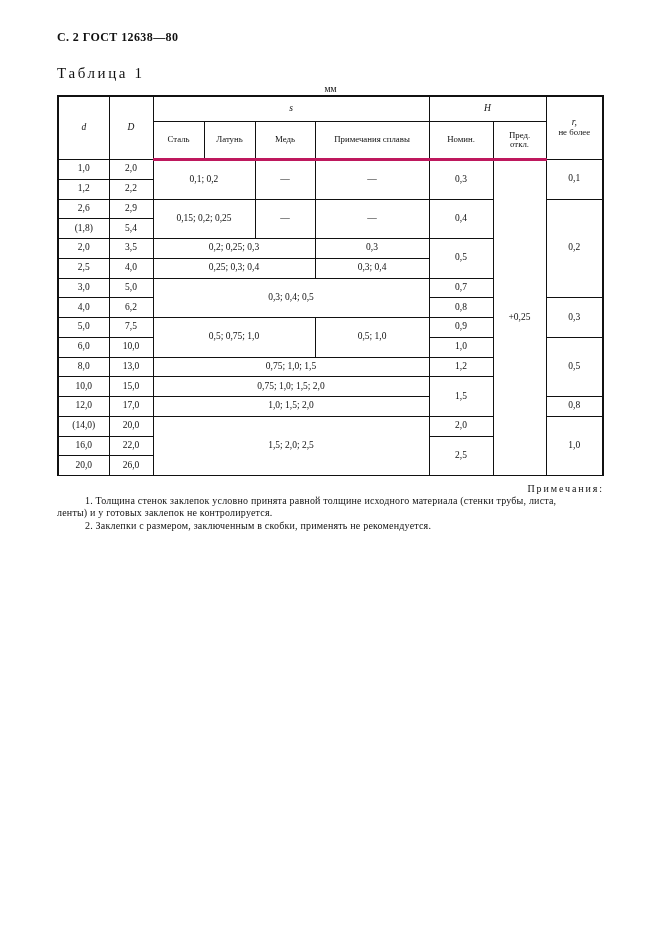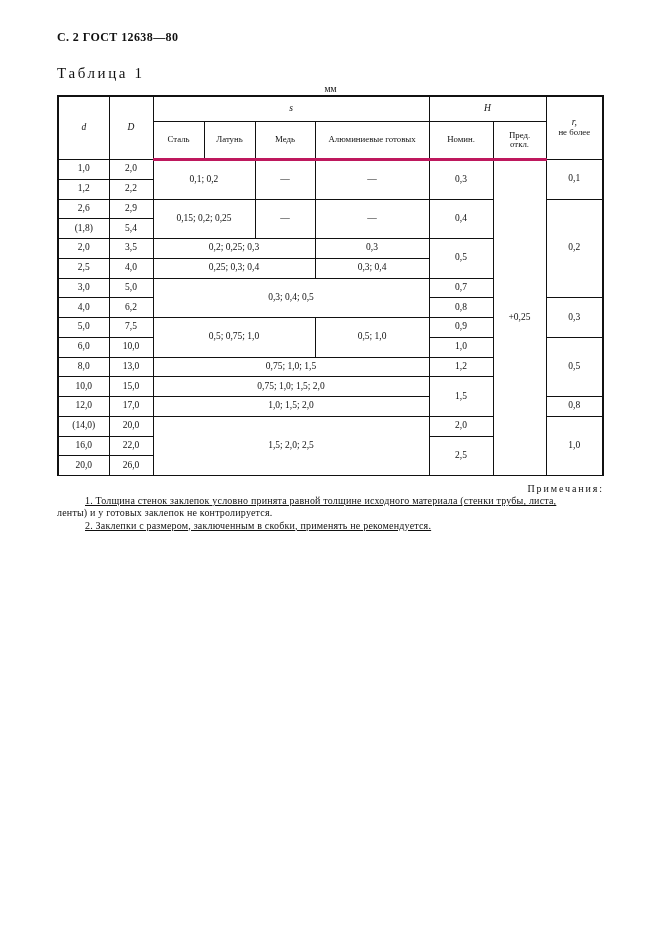--- a/index.html
+++ b/index.html
@@ -60,21 +60,21 @@
   td.hb { border-bottom-width: 2.5px; }
   td.nb { border-bottom: 0; }
   .notes {
     margin-top: 7px;
     font-size: 10px;
     line-height: 12.2px;
     letter-spacing: 0.2px;
   }
   .notes-heading { padding-left: 28px; letter-spacing: 1.9px; text-align: right; }
   .note-line { white-space: nowrap; }
-  .indent { padding-left: 28px; text-decoration: underline; }
+  .indent { padding-left: 28px; }
 </style>
 </head>
 <body>
 
 <div class="page">
 
   <div class="doc-header">С. 2 ГОСТ 12638—80</div>
 
   <div class="table-caption">Таблица 1</div>
 
@@ -101,21 +101,21 @@
       <td class="ghead it hr" colspan="2">H</td>
       <td class="hdr-cell" rowspan="2">
         <div class="it">r,</div>
         <div class="sub-small">не более</div>
       </td>
     </tr>
     <tr class="h2">
       <td>Сталь</td>
       <td>Латунь</td>
       <td>Медь</td>
-      <td class="hr">Алюминиевые готовых</td>
+      <td class="hr">Примечания сплавы</td>
       <td>Номин.</td>
       <td class="hr">
         <div>Пред.</div>
         <div>откл.</div>
       </td>
     </tr>
 
     <tr>
       <td class="num-r">1,0</td>
       <td class="num-r hr">2,0</td>

